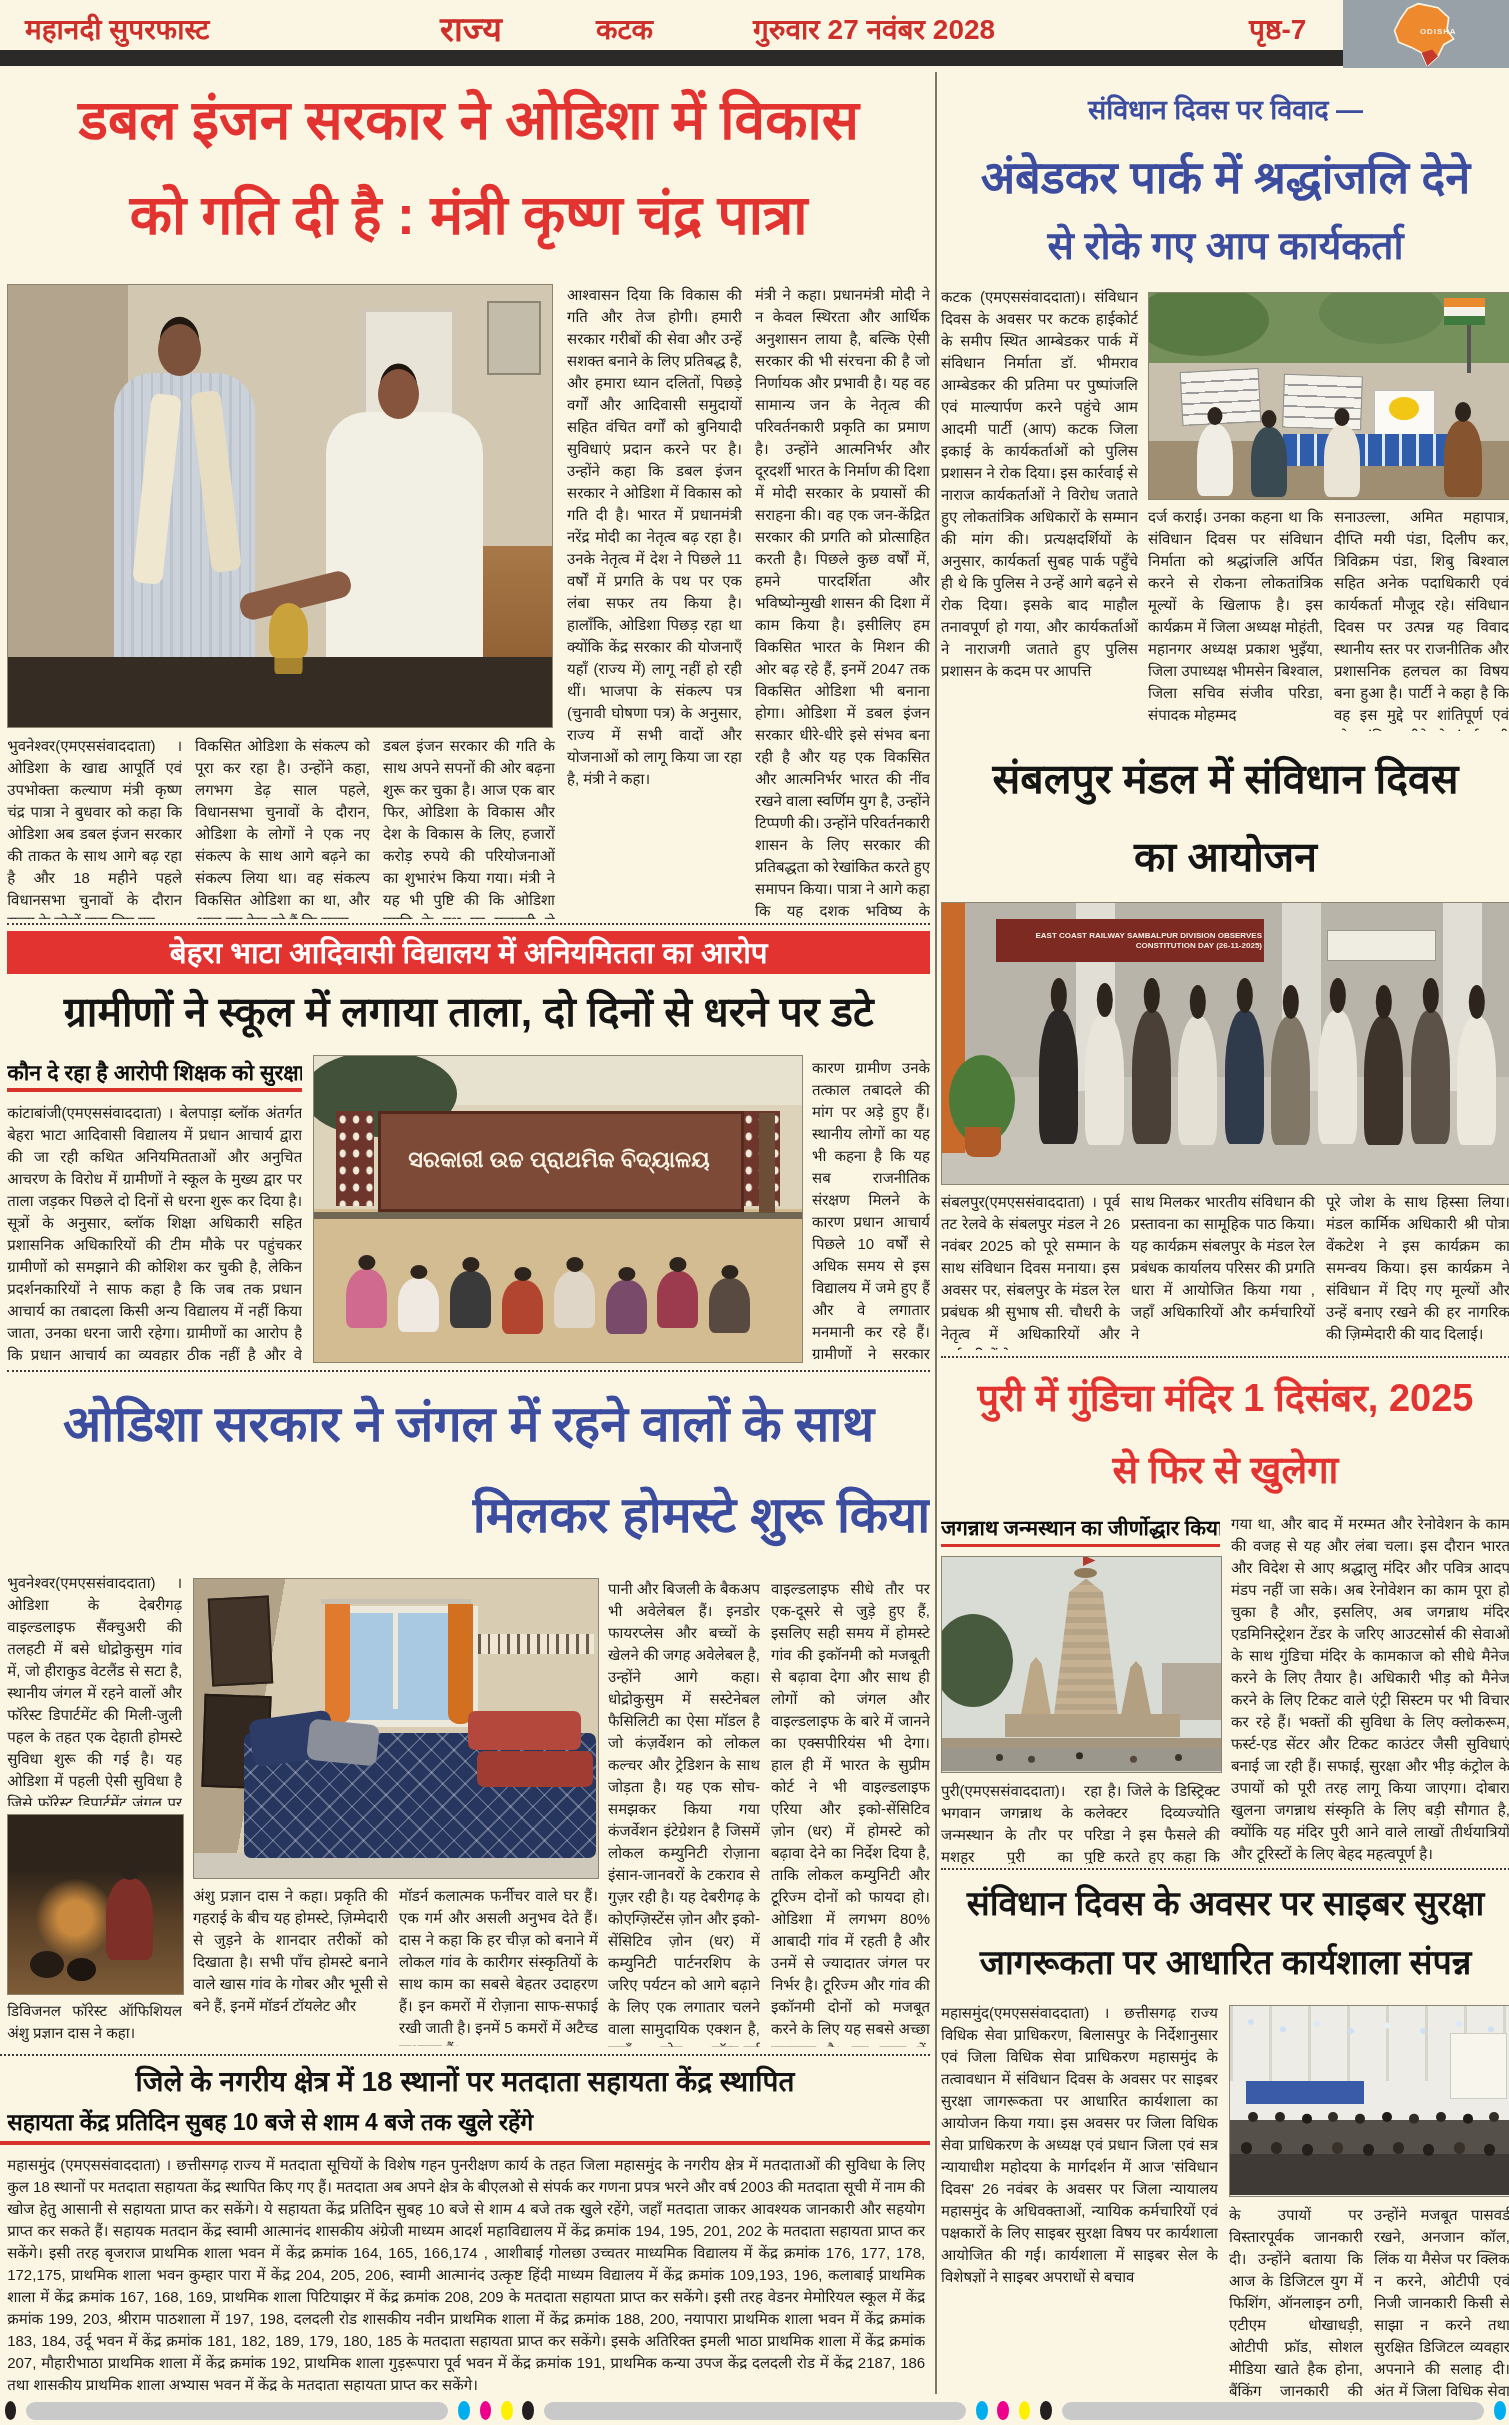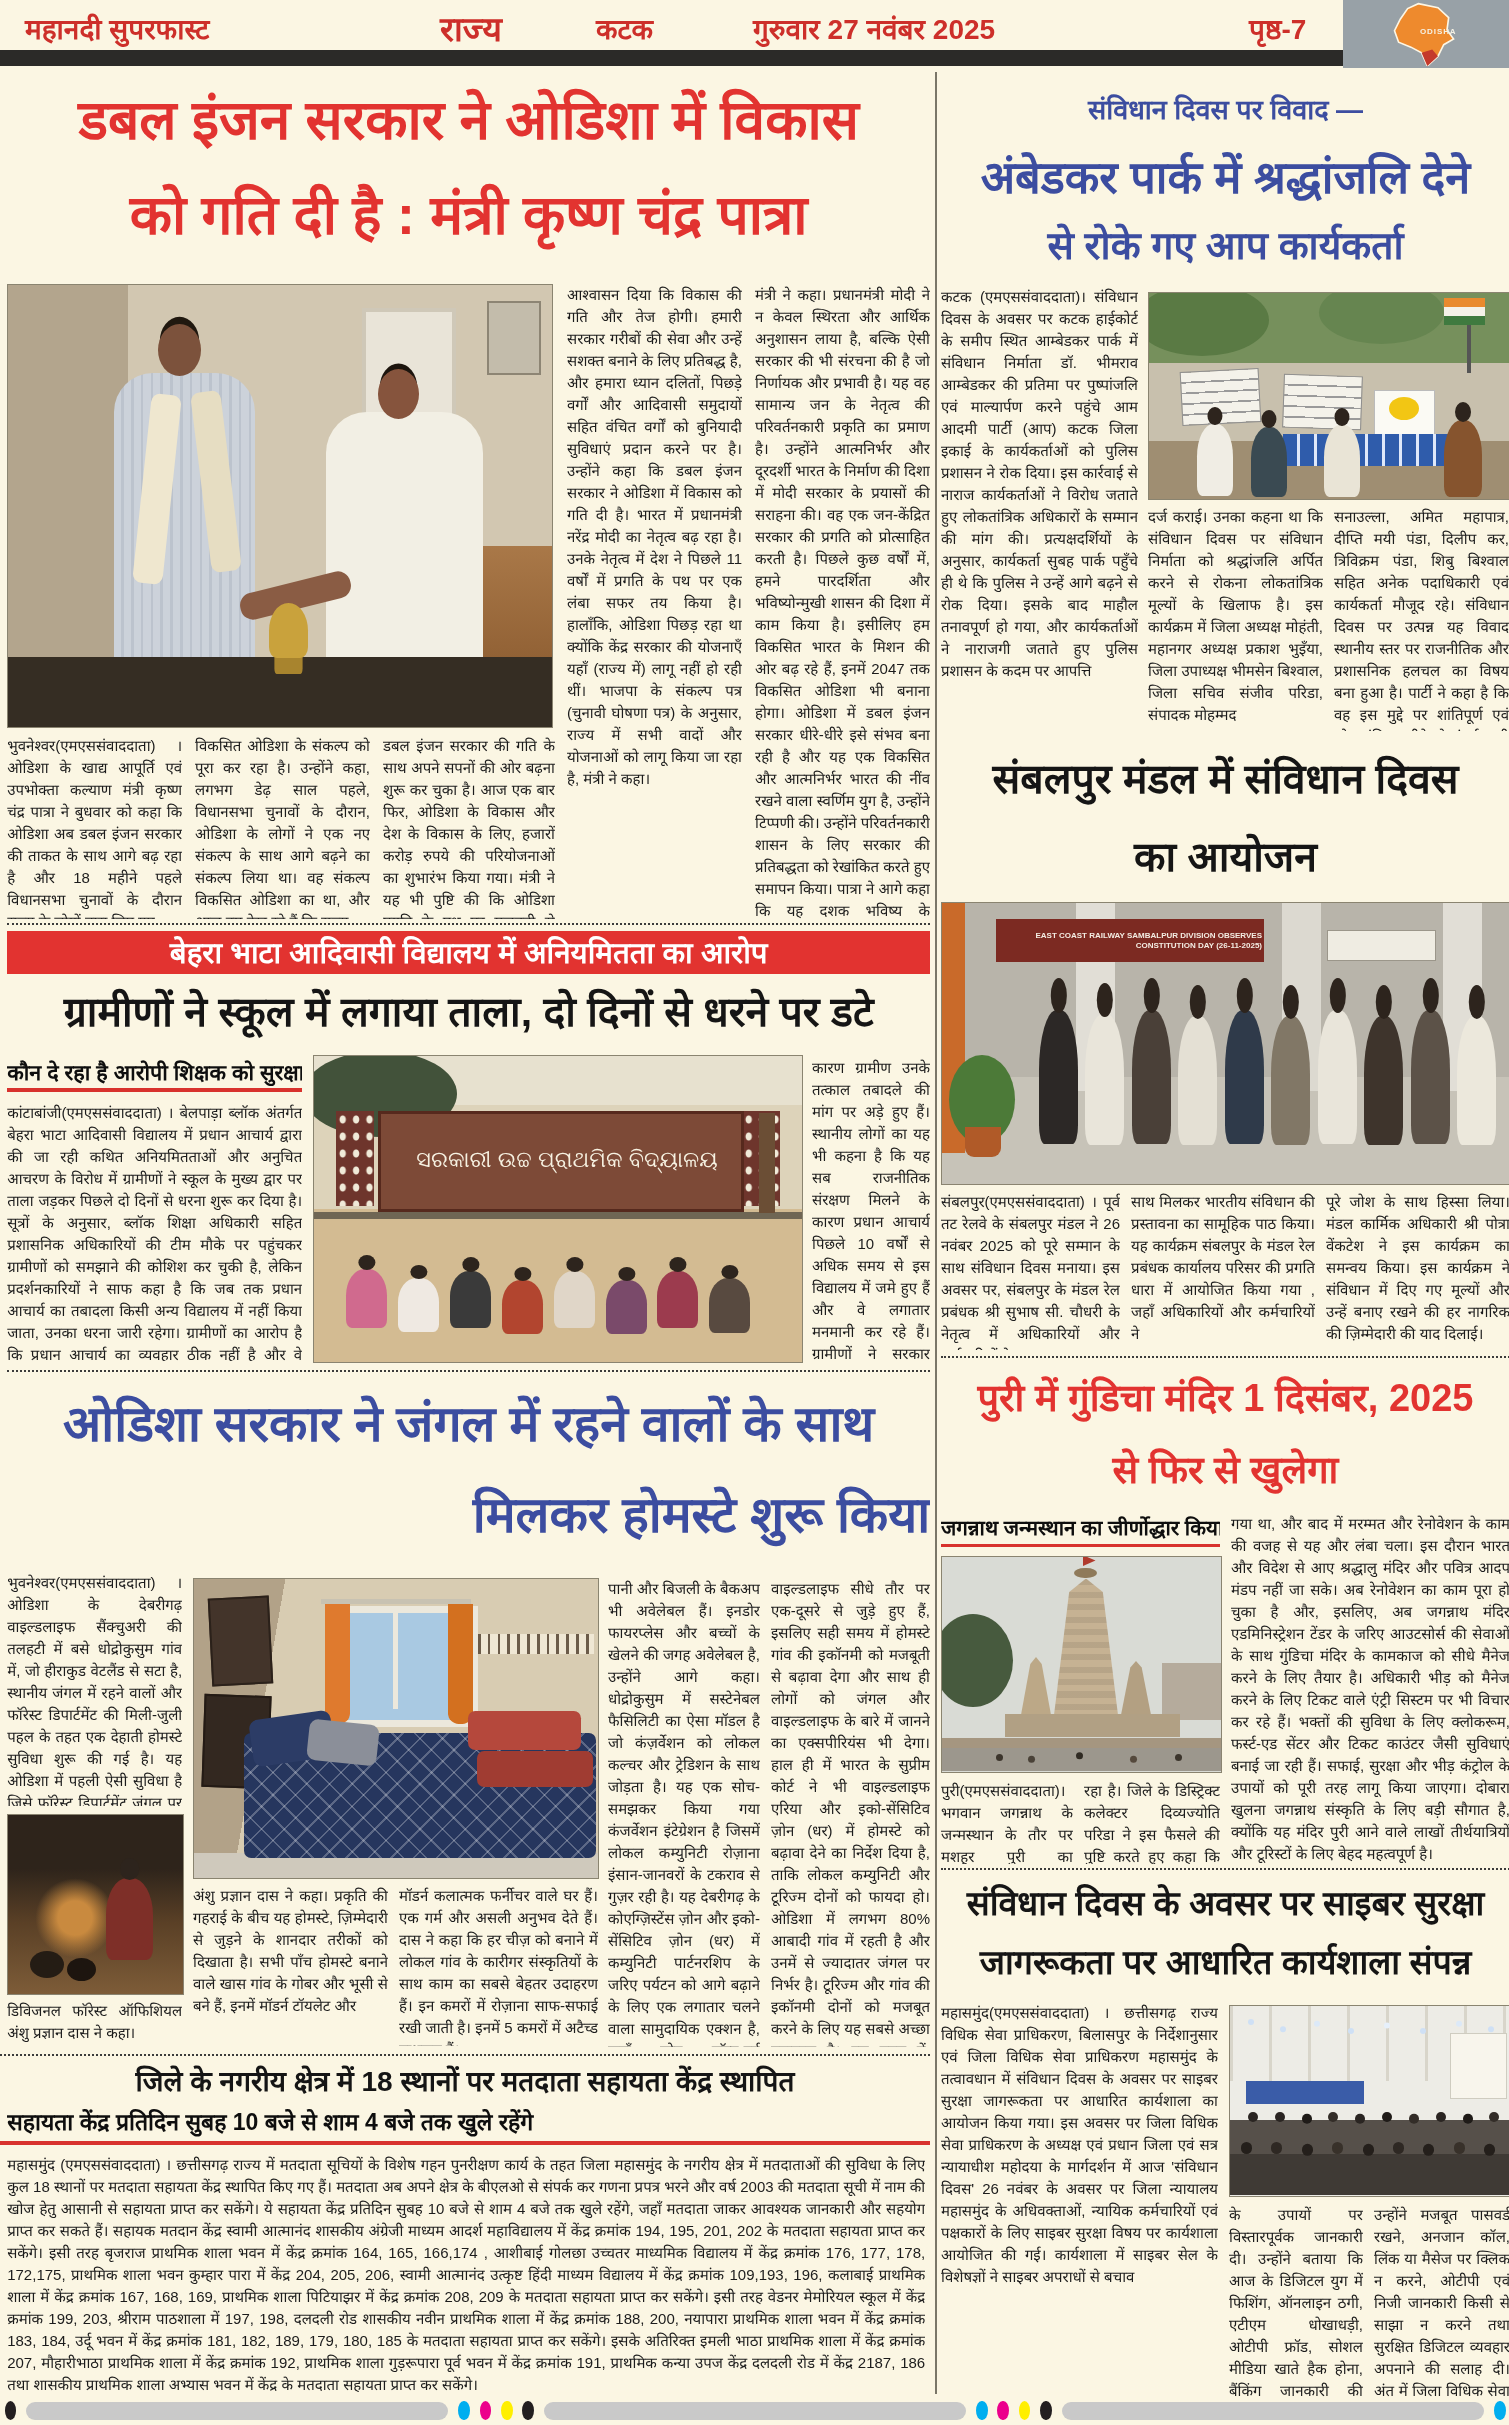--- a/index.html
+++ b/index.html
@@ -19,35 +19,35 @@
   .photo{position:absolute;overflow:hidden;border:0.9px solid #8a english2;border:0.9px solid #8a8470;background:#cfc5b0;}
   .el{position:absolute;display:block;}
   .fig{position:absolute;display:block;border-radius:45% 45% 14% 14%;}
   .fig::before{content:"";position:absolute;left:50%;top:-24%;transform:translateX(-50%);
                width:42%;height:26%;min-width:8px;min-height:8px;border-radius:50%;background:#2d241d;}
   .vrule{position:absolute;width:1.8px;background:#7a7668;}
   .marks{position:absolute;left:0;top:2399px;width:1510px;height:23px;display:flex;align-items:center;gap:9.8px;padding:0 4.5px;box-sizing:border-box;}
   .mbar{height:18px;background:#c9c9c9;border-radius:9px;flex:1;}
   .mdot{width:11.6px;height:19.7px;border-radius:50%;flex:0 0 auto;}
   .signtext{position:absolute;left:68px;top:59px;width:354px;height:89px;display:flex;align-items:center;justify-content:center;
-            color:#f7f2e2;font-weight:normal;font-size:22.4px;text-align:center;padding-left:8px;}
+            color:#f7f2e2;font-weight:bold;font-size:22.4px;text-align:center;}
   .bannertext{position:absolute;display:flex;align-items:center;justify-content:center;color:#f3ece2;font-weight:bold;
               font-size:8px;text-align:center;line-height:9.8px;}
   .logo{position:absolute;left:1343px;top:0;width:166px;height:68px;background:#98a1a7;display:flex;align-items:center;justify-content:center;}
 </style>
 </head>
 <body>
 
 <div class="page">
 
   <header>
     <div class="mh" style="left:25px;top:9px;font-size:28px;">महानदी सुपरफास्ट</div>
     <div class="mh" style="left:440px;top:4.5px;font-size:34px;">राज्य</div>
     <div class="mh" style="left:596px;top:9px;font-size:28px;">कटक</div>
-    <div class="mh" style="left:753px;top:9px;font-size:28px;">गुरुवार 27 नवंबर 2025</div>
+    <div class="mh" style="left:753px;top:9px;font-size:28px;">गुरुवार 27 नवंबर 2028</div>
     <div class="mh" style="left:1249px;top:9px;font-size:28px;">पृष्ठ-7</div>
     <div class="abs" style="left:0;top:50px;width:1510px;height:16px;background:#2b2a28;"></div>
     <div class="logo">
       <svg width="77" height="64" viewBox="0 0 86 78">
         <path d="M33 2 L57 7 L70 19 L68 34 L76 45 L64 52 L57 66 L44 78 L37 62 L24 55 L9 49 L4 35 L11 21 L20 8 Z" fill="#ee8a2d" stroke="#fdf6e4" stroke-width="2"></path>
         <path d="M44 78 L37 62 L50 58 L57 66 Z" fill="#c4392b"></path>
       </svg>
       <span class="abs" style="left:77px;top:27px;color:#f5f1e4;font-size:8px;font-weight:bold;letter-spacing:0.9px;">ODISHA</span>
     </div>
   </header>

